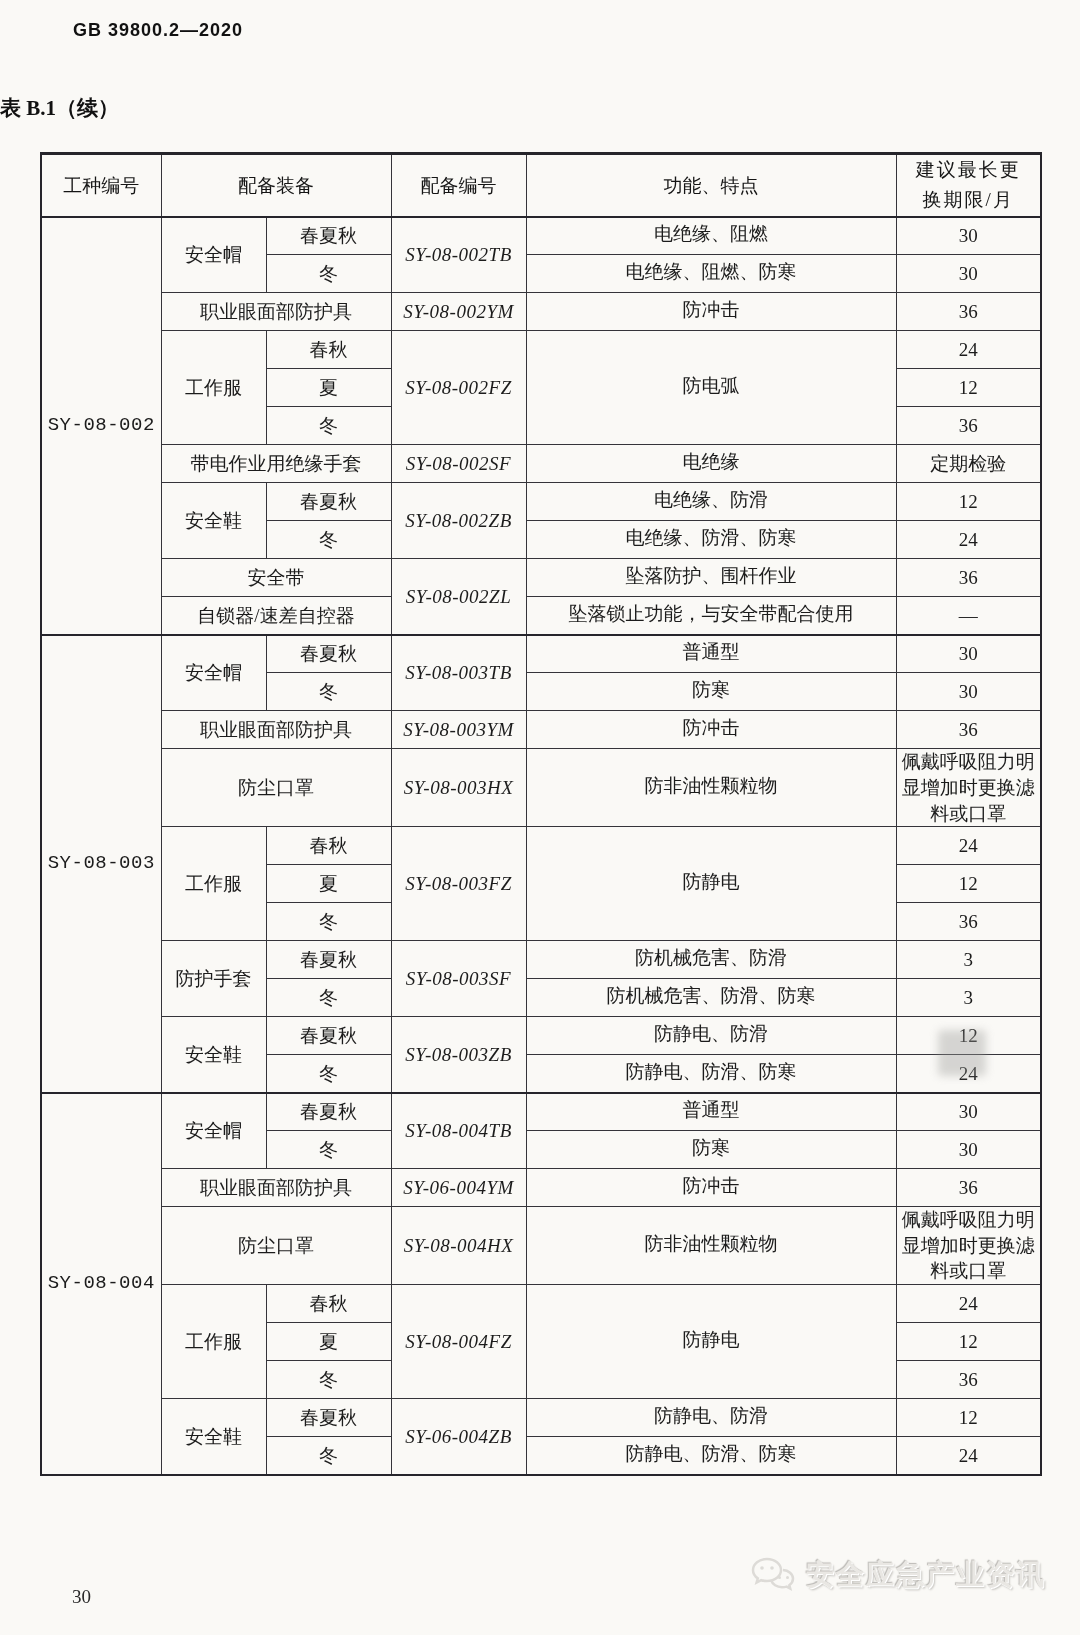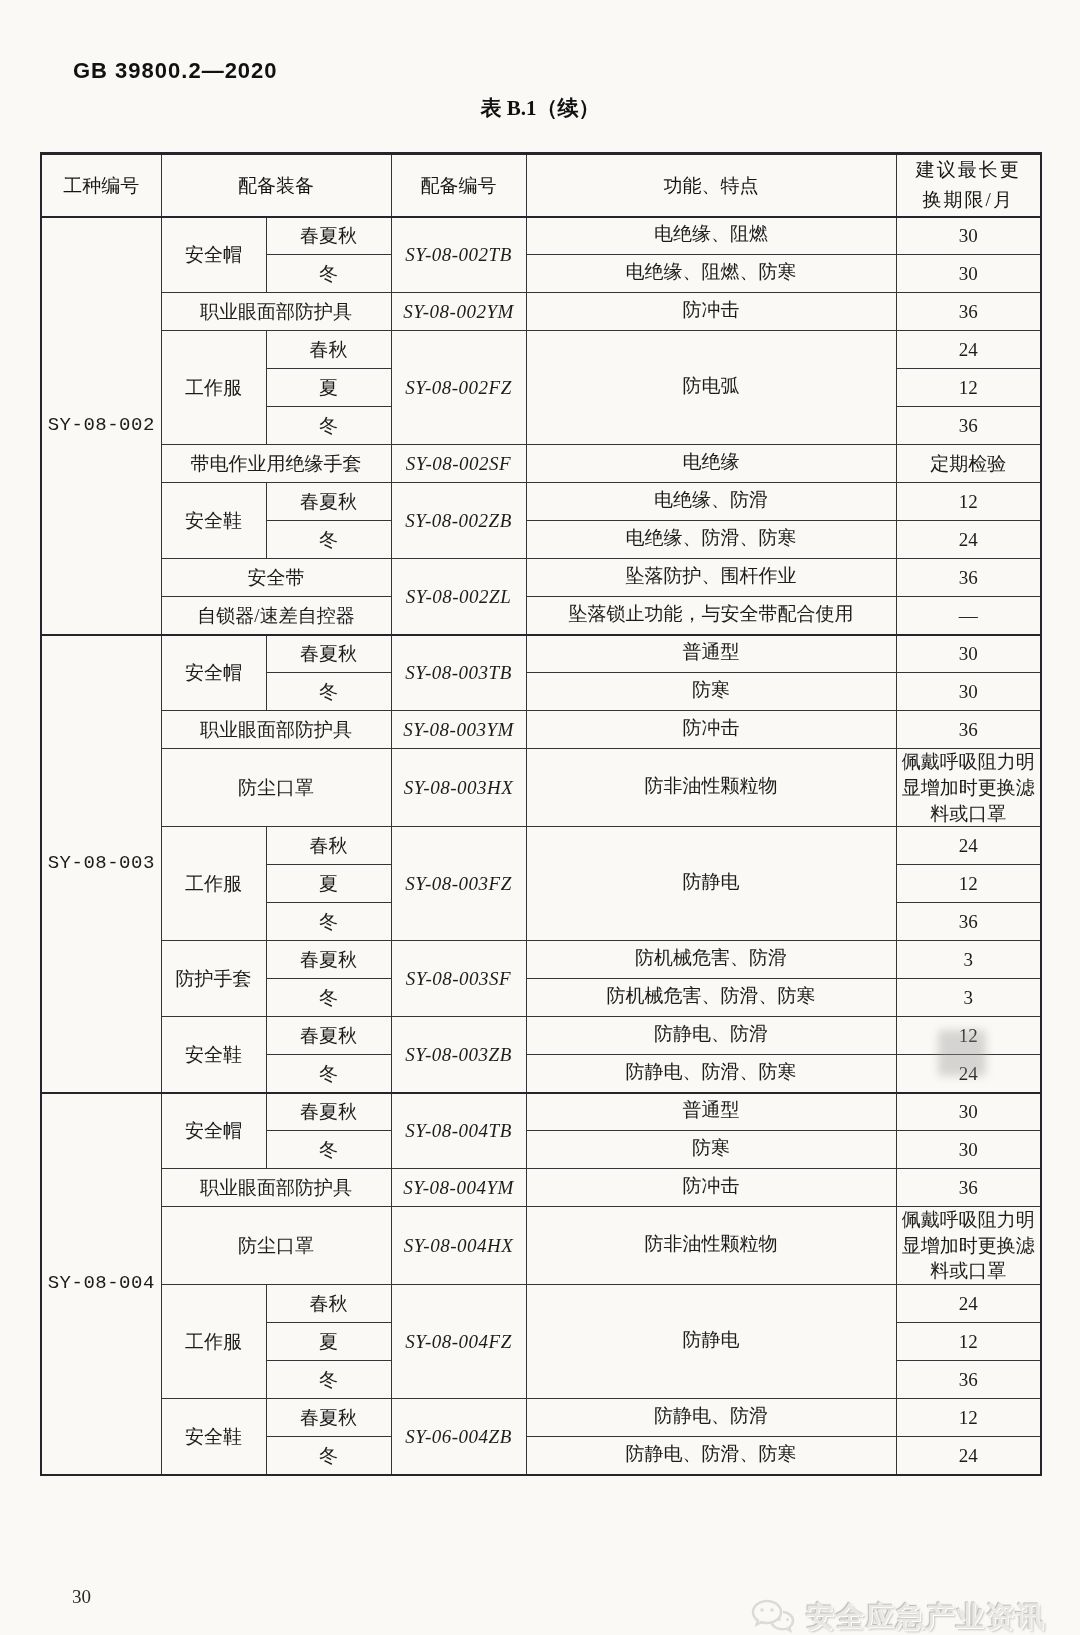--- a/index.html
+++ b/index.html
@@ -7,25 +7,25 @@
     width:1080px;height:1635px;
     background:#faf9f6;
     font-family:"Liberation Serif","DejaVu Serif",serif;
     color:#1c1c1c;
     position:relative;
     overflow:hidden;
   }
   .doc-code{
     position:absolute;left:73px;top:20px;
     font-family:"Liberation Sans","DejaVu Sans",sans-serif;
-    font-weight:bold;font-size:22px;letter-spacing:1px;color:#111;margin-top:38px;
+    font-weight:bold;font-size:18px;letter-spacing:1px;color:#111;
   }
   .table-title{
     position:absolute;left:0;top:94px;width:1080px;
-    text-align:center;font-weight:bold;font-size:21px;color:#111;
+    font-weight:bold;font-size:21px;color:#111;
   }
   table.ppe{
     position:absolute;left:40px;top:152px;
     width:1000px;border-collapse:collapse;table-layout:fixed;
     background:transparent;
   }
   table.ppe{border:2px solid #26252b;border-top-width:3px;padding-left:48px;}
   table.ppe td{
     border:1px solid #35343a;
     text-align:center;vertical-align:middle;
@@ -48,21 +48,20 @@
   .smudge{
     position:absolute;left:938px;top:1030px;width:48px;height:46px;
     background:#9a9a98;opacity:.38;filter:blur(4px);border-radius:4px;
   }
   .footer-brand{
     position:absolute;left:750px;top:1556px;
     display:flex;align-items:flex-start;gap:10px;
     color:#e9e7e3;
     font-size:28px;font-weight:bold;letter-spacing:2px;
     text-shadow:1px 1px 0 #ffffff,-1px -1px 1px #bcbab6,2px 2px 2px #c8c6c2;
-    margin-top:42px;
   }
   .page-number{
     position:absolute;left:72px;top:1586px;
     font-size:19px;color:#2a2a2a;
   }
 </style>
 </head>
 <body>
 
 <div class="doc-code">GB 39800.2—2020</div>
@@ -227,21 +226,21 @@
     <td class="fn">普通型</td>
     <td class="mo">30</td>
   </tr>
   <tr>
     <td>冬</td>
     <td class="fn">防寒</td>
     <td class="mo">30</td>
   </tr>
   <tr>
     <td colspan="2">职业眼面部防护具</td>
-    <td class="code">SY-08-004YM</td>
+    <td class="code">SY-06-004YM</td>
     <td class="fn">防冲击</td>
     <td class="mo">36</td>
   </tr>
   <tr class="tall">
     <td colspan="2">防尘口罩</td>
     <td class="code">SY-08-004HX</td>
     <td class="fn">防非油性颗粒物</td>
     <td class="mo-wrap">佩戴呼吸阻力明显增加时更换滤料或口罩</td>
   </tr>
   <tr>

